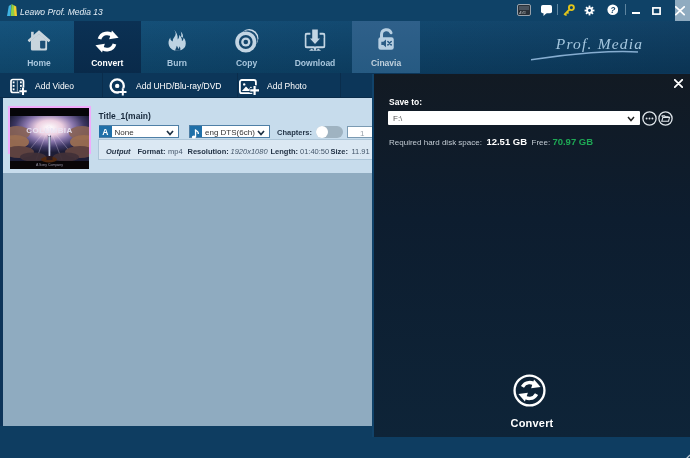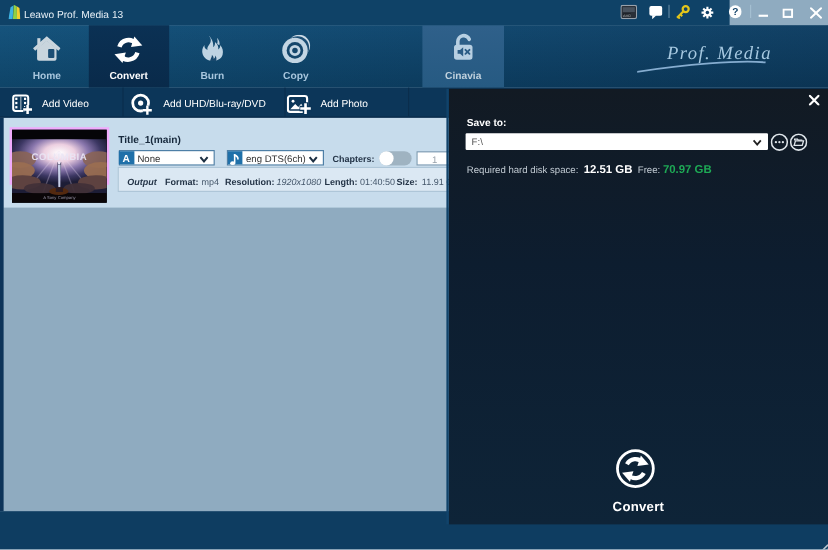--- a/index.html
+++ b/index.html
@@ -1,21 +1,21 @@
 <!DOCTYPE html>
 <html><head>
 <meta charset="utf-8">
 <style>
   * { margin:0; padding:0; box-sizing:border-box; }
   html,body { width:690px; height:458px; overflow:hidden; }
   body { font-family:"Liberation Sans", sans-serif; }
   .app { position:relative; width:690px; height:458px; background:#8fabc0; }
 
   
-  .titlebar { position:absolute; left:0; top:0; width:608px; height:21px; background:#0f4267; }
+  .titlebar { position:absolute; left:0; top:0; width:675px; height:21px; background:#0f4267;font-style:italic; }
   .tb-title { position:absolute; left:20px; top:7px; font-size:8.5px; color:#e6eff6; }
 
   
   .nav { position:absolute; left:0; top:21px; width:690px; height:52px;
          background:linear-gradient(to bottom, rgba(255,255,255,0.02), rgba(0,0,0,0.15)),
                     linear-gradient(to right, #11507a 0%, #0e466e 50%, #0d3d62 100%); }
   .tab { position:absolute; top:0; height:52px; }
   .tab .lbl { position:absolute; left:0; right:0; top:37px; text-align:center; font-size:8.5px; font-weight:bold; color:#a8c6dd; }
   .tab svg { position:absolute; left:50%; transform:translateX(-50%); top:7px; }
   .tab.active { background:linear-gradient(180deg,#0b3154,#092a4a); }
@@ -197,20 +197,32 @@
       <svg width="24" height="24" viewBox="0 0 24 24" style="top:7.5px">
         <circle cx="14.2" cy="9.2" r="9.2" fill="#cddbe7"></circle>
         <circle cx="13" cy="10.8" r="9.6" fill="#1c4e74"></circle>
         <circle cx="10.8" cy="13" r="10.6" fill="#c3d5e3"></circle>
         <circle cx="10.8" cy="13" r="6.9" fill="#15466b"></circle>
         <circle cx="10.8" cy="13" r="4.6" fill="#c3d5e3"></circle>
         <circle cx="10.8" cy="13" r="2.3" fill="#15466b"></circle>
       </svg>
       <div class="lbl">Copy</div>
     </div>
+    <div class="tab" style="left:281px; width:68px;">
+      <svg width="21" height="22" viewBox="0 0 21 22" style="top:7.5px">
+        <rect x="1" y="4.7" width="19" height="13.6" rx="1.4" fill="none" stroke="#c3d5e3" stroke-width="1.9"></rect>
+        <path d="M7.2 0 L13.8 0 L13.8 9 L16.6 9 L10.5 15.8 L4.4 9 L7.2 9 Z" fill="#17476c" stroke="#17476c" stroke-width="2.6"></path>
+        <path d="M7.7 0.5 L13.3 0.5 L13.3 9.5 L15.5 9.5 L10.5 15 L5.5 9.5 L7.7 9.5 Z" fill="#c3d5e3"></path>
+        <rect x="9.3" y="18.3" width="2.4" height="2" fill="#c3d5e3"></rect>
+        <path d="M4.4 21.8 L7.4 19.6 L9.2 21.8 Z" fill="#c3d5e3"></path>
+        <path d="M8.7 21.8 L10.5 19.3 L12.3 21.8 Z" fill="#c3d5e3"></path>
+        <path d="M11.8 21.8 L13.6 19.6 L16.6 21.8 Z" fill="#c3d5e3"></path>
+      </svg>
+      <div class="lbl">Download</div>
+    </div>
     <div class="tab cinavia" style="left:352px; width:68px;">
       <svg width="28" height="29" viewBox="0 0 30 31" style="top:5px">
         <path d="M10.2 13 L10.2 9.2 A 5.3 5.3 0 0 1 20.4 7.2" fill="none" stroke="#b7cfe2" stroke-width="3.2" stroke-linecap="round"></path>
         <rect x="6.8" y="12" width="16.5" height="13.5" rx="2.5" fill="#b7cfe2"></rect>
         <path d="M10 16.8 L12.2 16.8 L15 14.4 L15 22.6 L12.2 20.2 L10 20.2 Z" fill="#2b5c85"></path>
         <path d="M17 16.6 L20.6 20.2 M20.6 16.6 L17 20.2" stroke="#2b5c85" stroke-width="1.7" stroke-linecap="round"></path>
       </svg>
       <div class="lbl">Cinavia</div>
     </div>
     <svg style="position:absolute; right:14px; top:0" width="145" height="52" viewBox="0 0 145 52">

